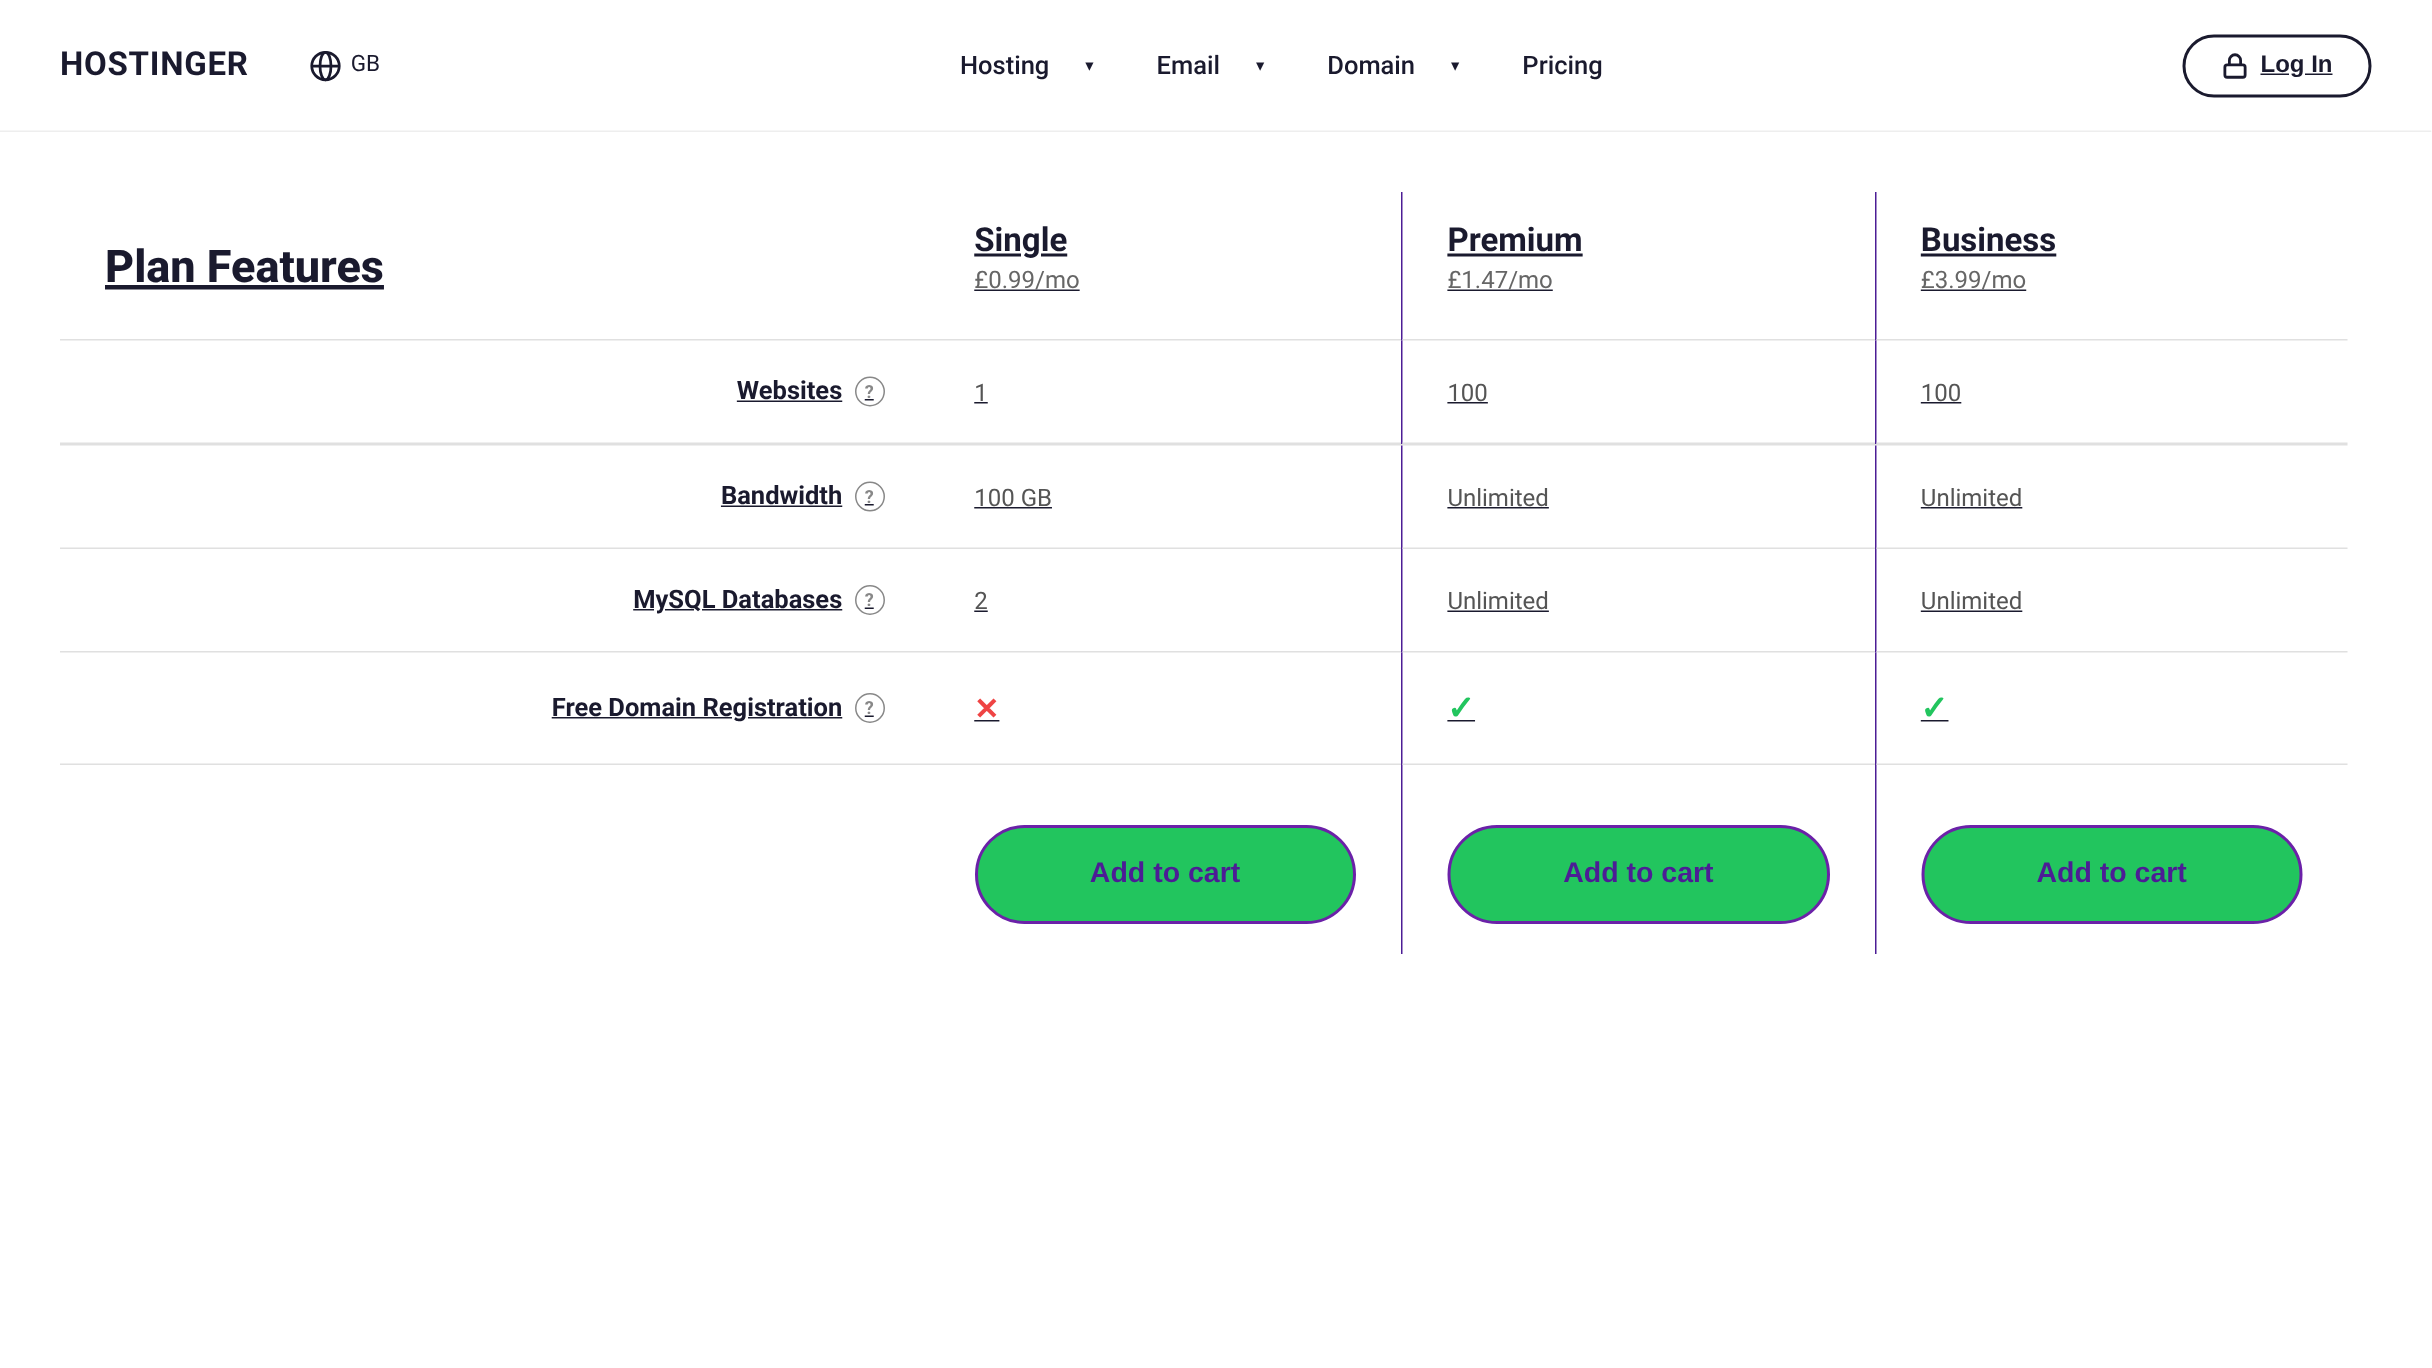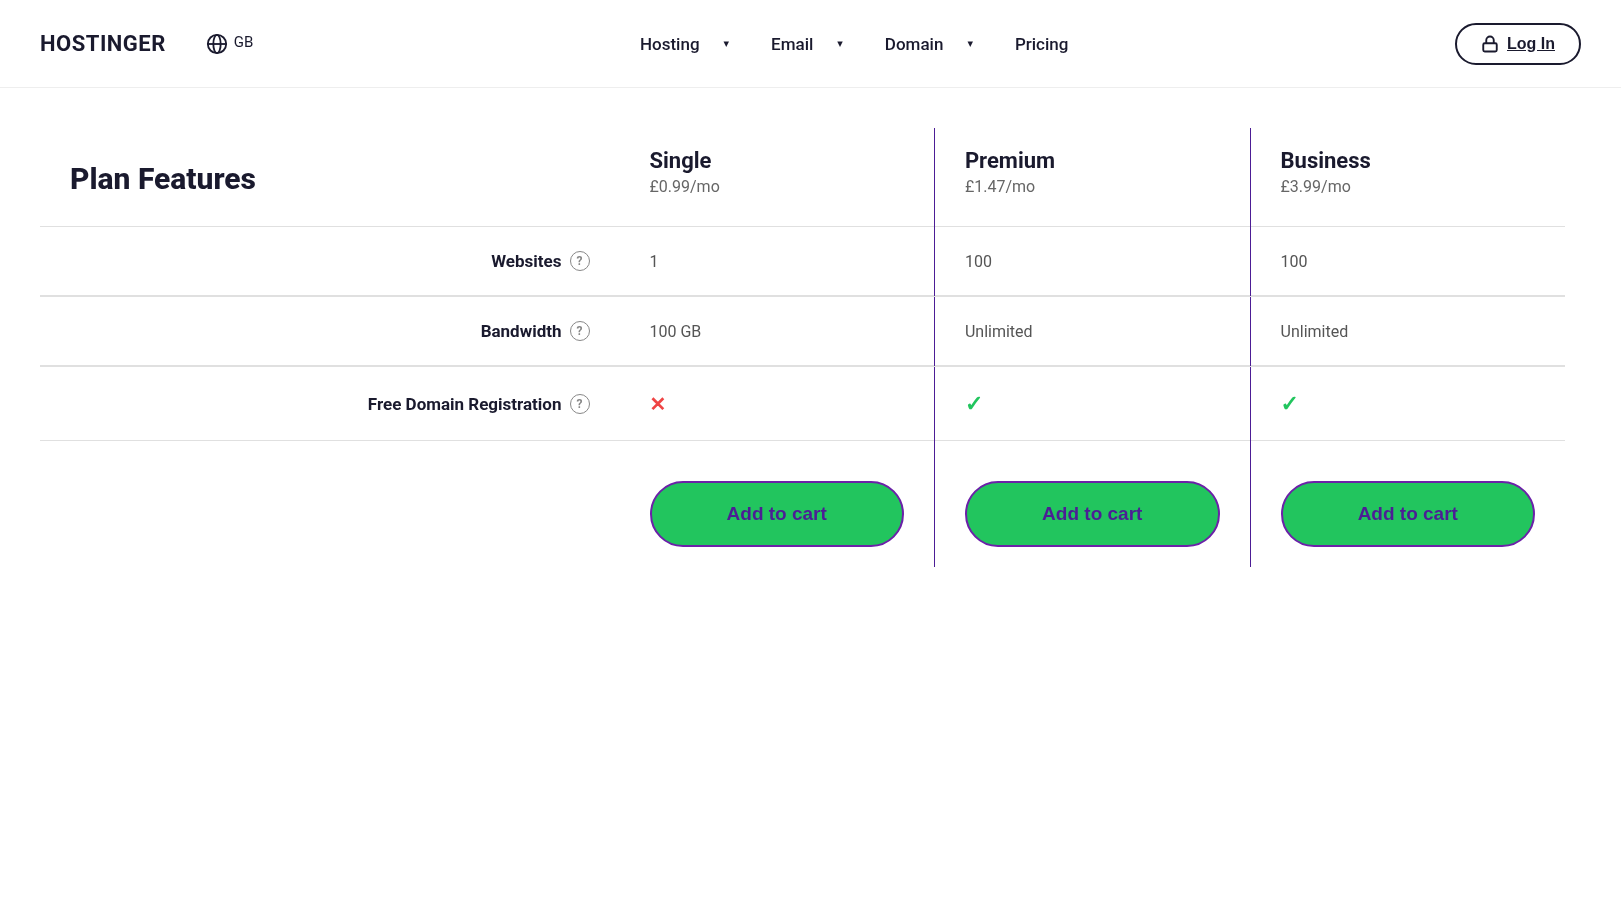--- a/index.html
+++ b/index.html
@@ -84,20 +84,21 @@
       font-weight: 600;
       cursor: pointer;
       color: #1a1a2e;
       background: #fff;
       text-decoration: underline;
     }
 
     
     .main-content {
       padding: 40px 56px 60px 40px;
+      text-decoration: underline;
     }
 
     
     .plan-table {
       width: 100%;
       border-collapse: collapse;
     }
 
     .plan-table thead tr th {
       padding: 20px 30px 30px 30px;
@@ -316,20 +317,31 @@
           <td class="feature-value"><span>100 GB</span></td>
           <td class="feature-value plan-col-divider"><span>Unlimited</span></td>
           <td class="feature-value plan-col-divider"><span>Unlimited</span></td>
         </tr>
         <tr class="divider-row">
           <td></td>
           <td></td>
           <td></td>
           <td></td>
         </tr>
+        <tr class="feature-row">
+          <td>
+            <div class="feature-name">
+    <span>MySQL Databases</span>
+              <span class="help-icon">?</span>
+  </div>
+          </td>
+          <td class="feature-value"><span>2</span></td>
+          <td class="feature-value plan-col-divider"><span>Unlimited</span></td>
+          <td class="feature-value plan-col-divider"><span>Unlimited</span></td>
+        </tr>
         <tr class="divider-row">
           <td></td>
           <td></td>
           <td></td>
           <td></td>
         </tr>
         <tr class="feature-row">
           <td>
             <div class="feature-name">
     <span>Free Domain Registration</span>

